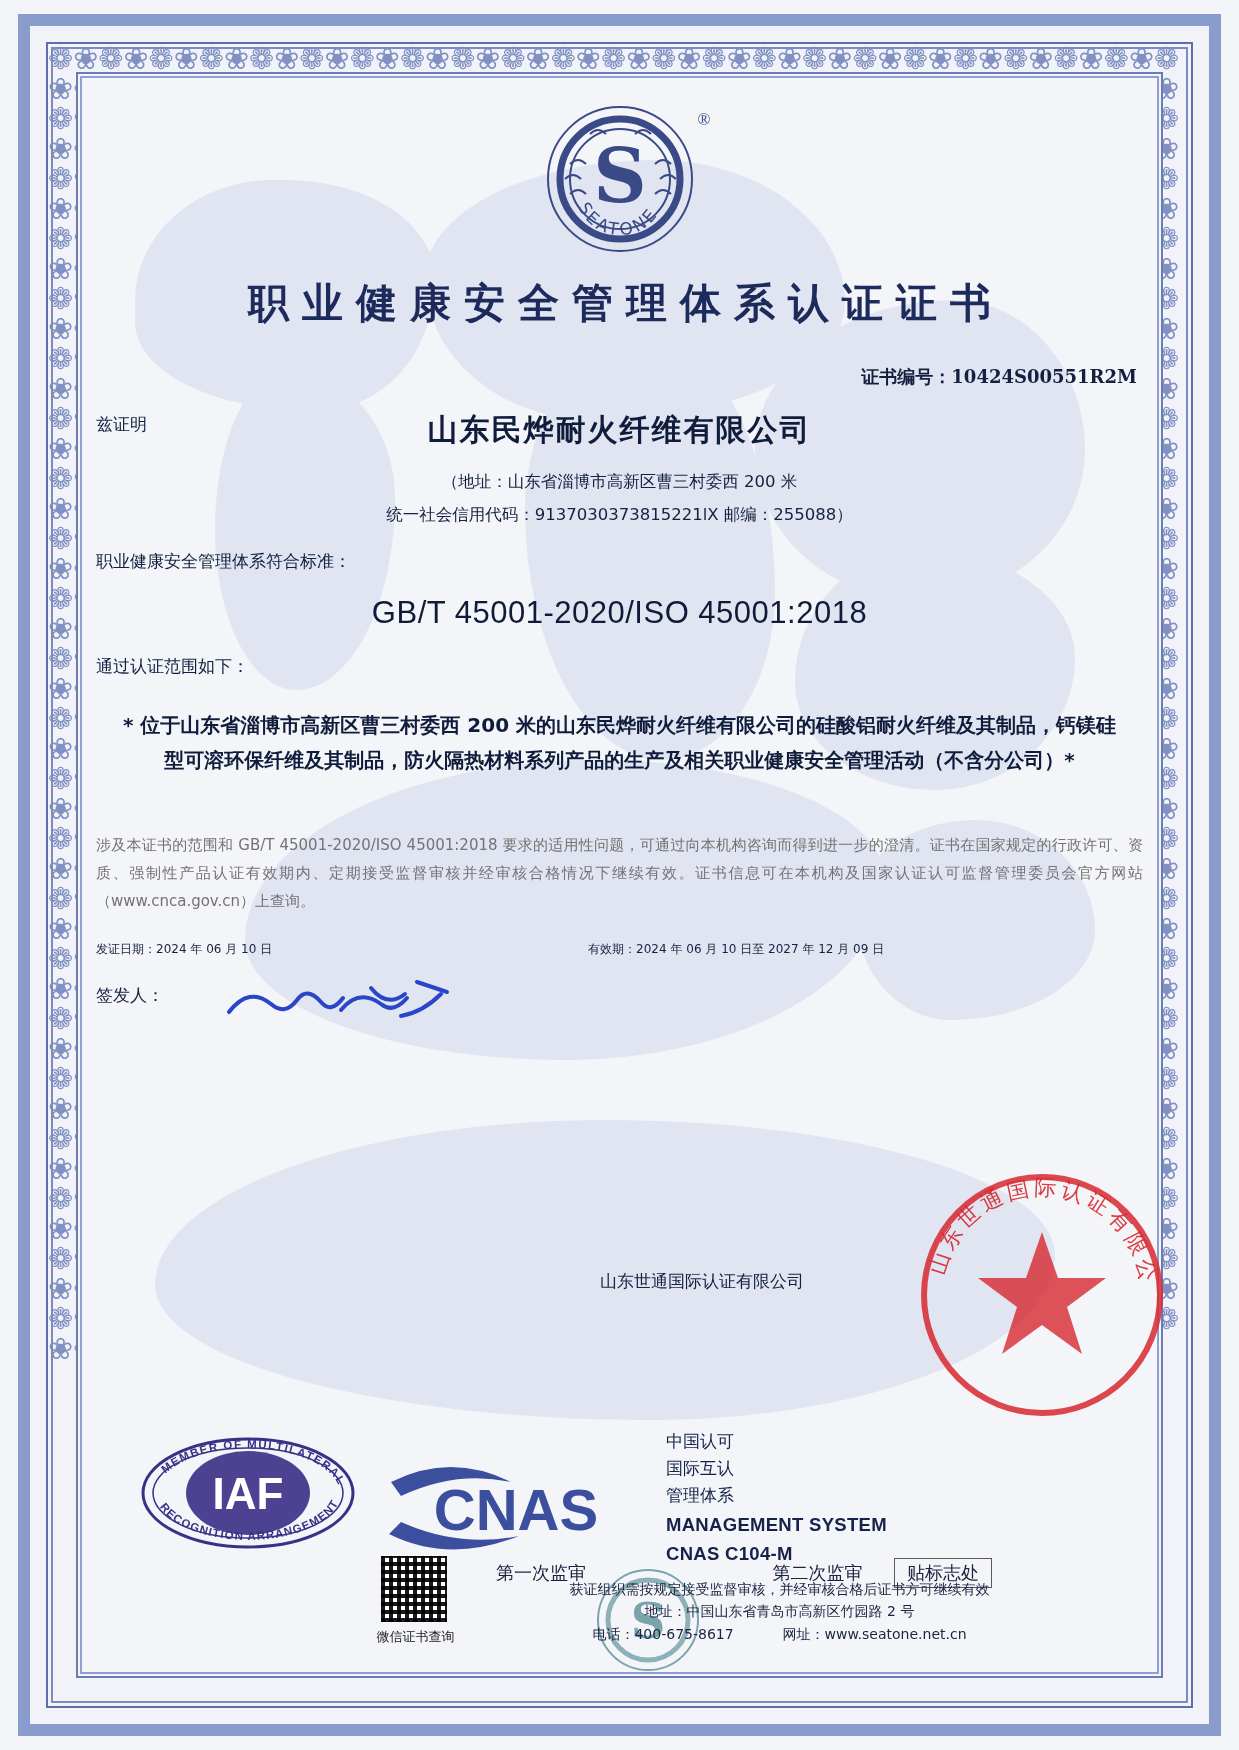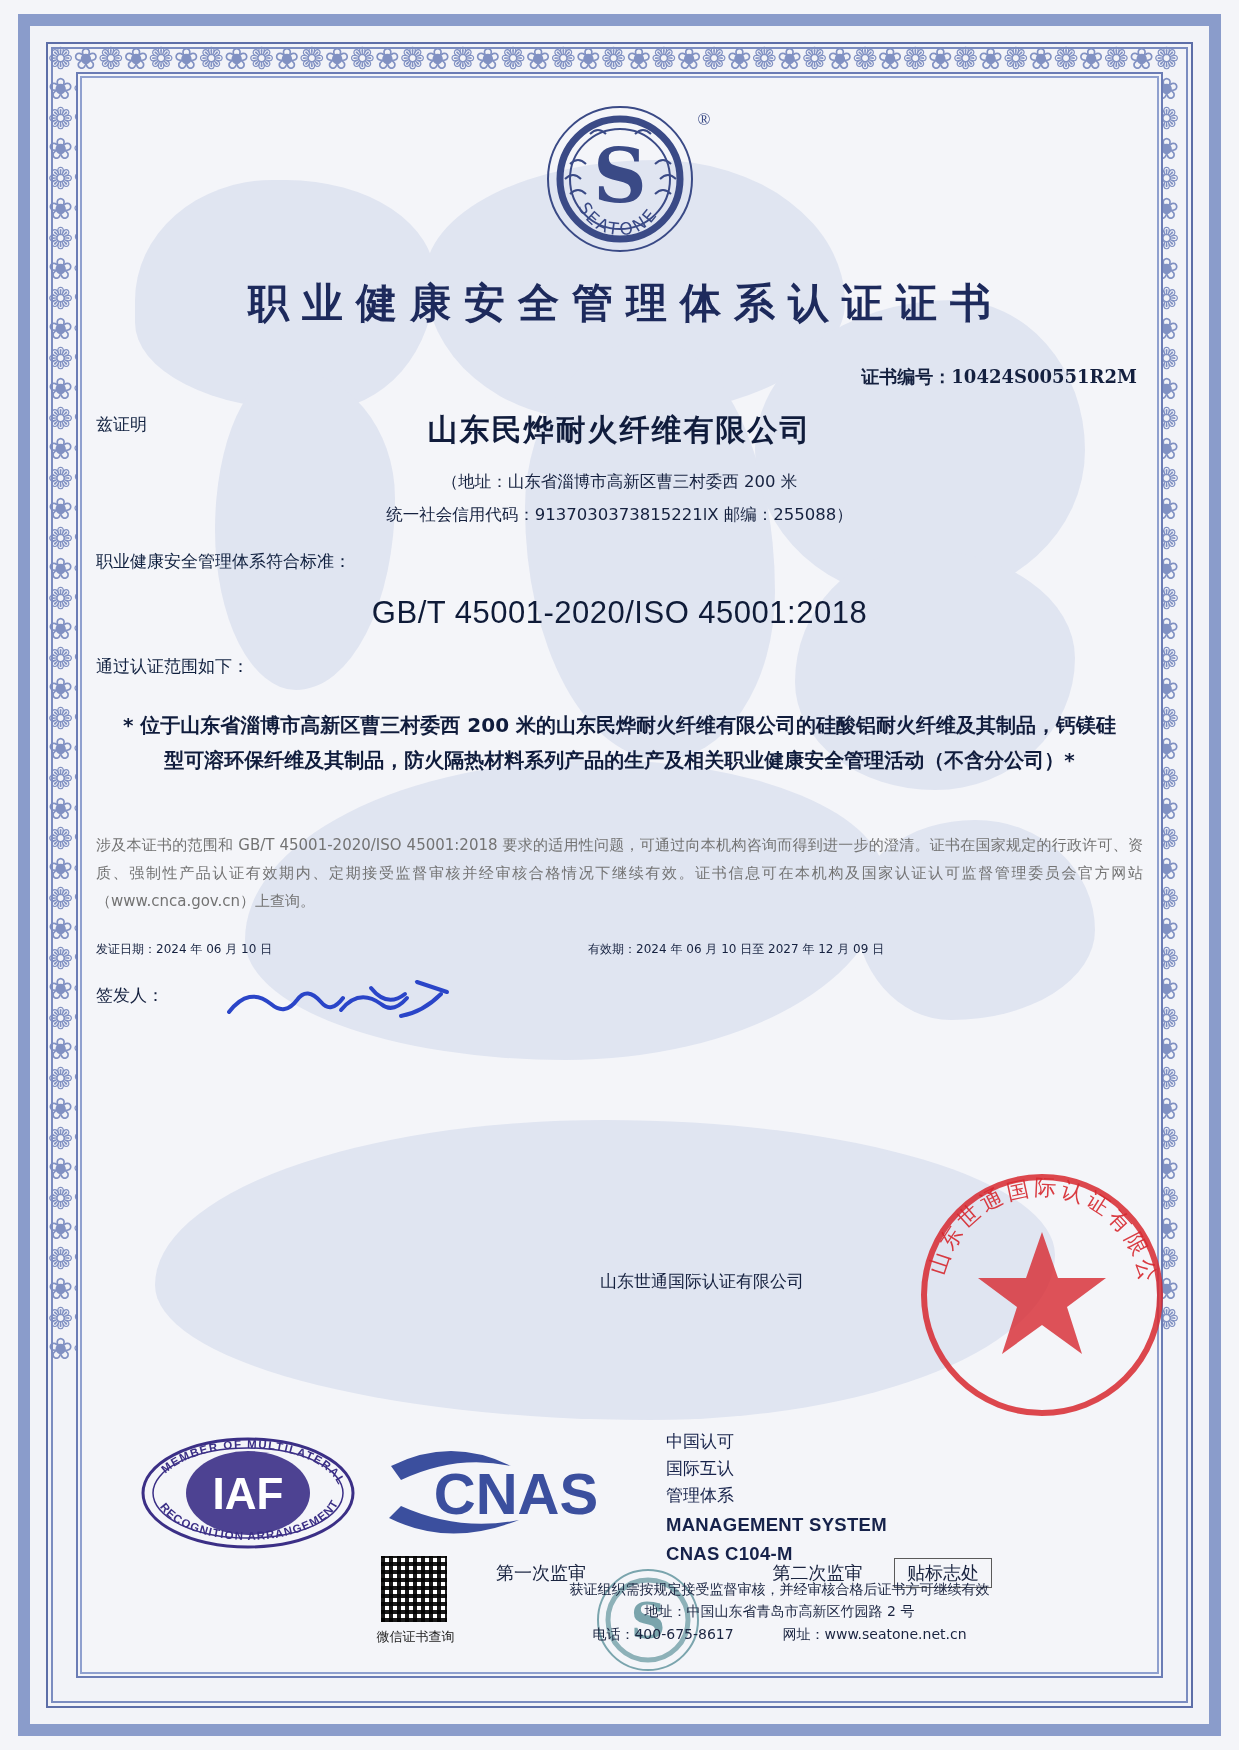--- a/index.html
+++ b/index.html
@@ -149,21 +149,21 @@
   }
   .issuer-line{
     position:absolute;left:600px;top:1270px;font-size:17px;color:#15213f;
     font-family:"DejaVu Sans", sans-serif;
   }
   
   .bottom{
     position:absolute;left:96px;right:96px;bottom:92px;height:230px;
   }
   .iaf{position:absolute;left:45px;top:8px;width:215px;height:115px;text-align:right;}
-  .cnas{position:absolute;left:285px;top:8px;width:270px;height:110px;}
+  .cnas{position:absolute;left:285px;top:24px;width:270px;height:110px;}
   .cnas-text{
     position:absolute;left:570px;top:0px;font-size:17px;color:#16224a;
     line-height:1.6;font-family:"DejaVu Sans", sans-serif;
   }
   .cnas-text .en{
     font-family:"Liberation Sans", sans-serif;font-weight:bold;font-size:18.5px;
     color:#16224a;letter-spacing:.3px;
   }
   .qr{
     position:absolute;left:285px;top:128px;width:66px;height:66px;

